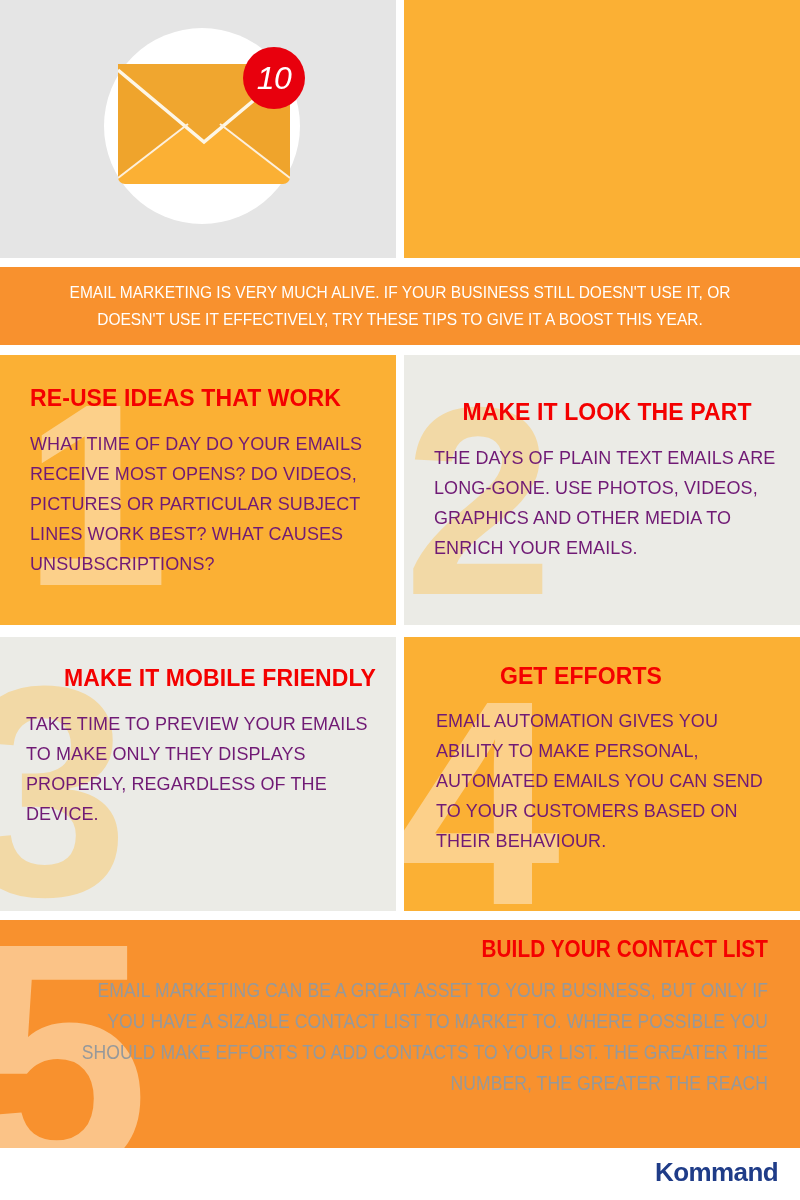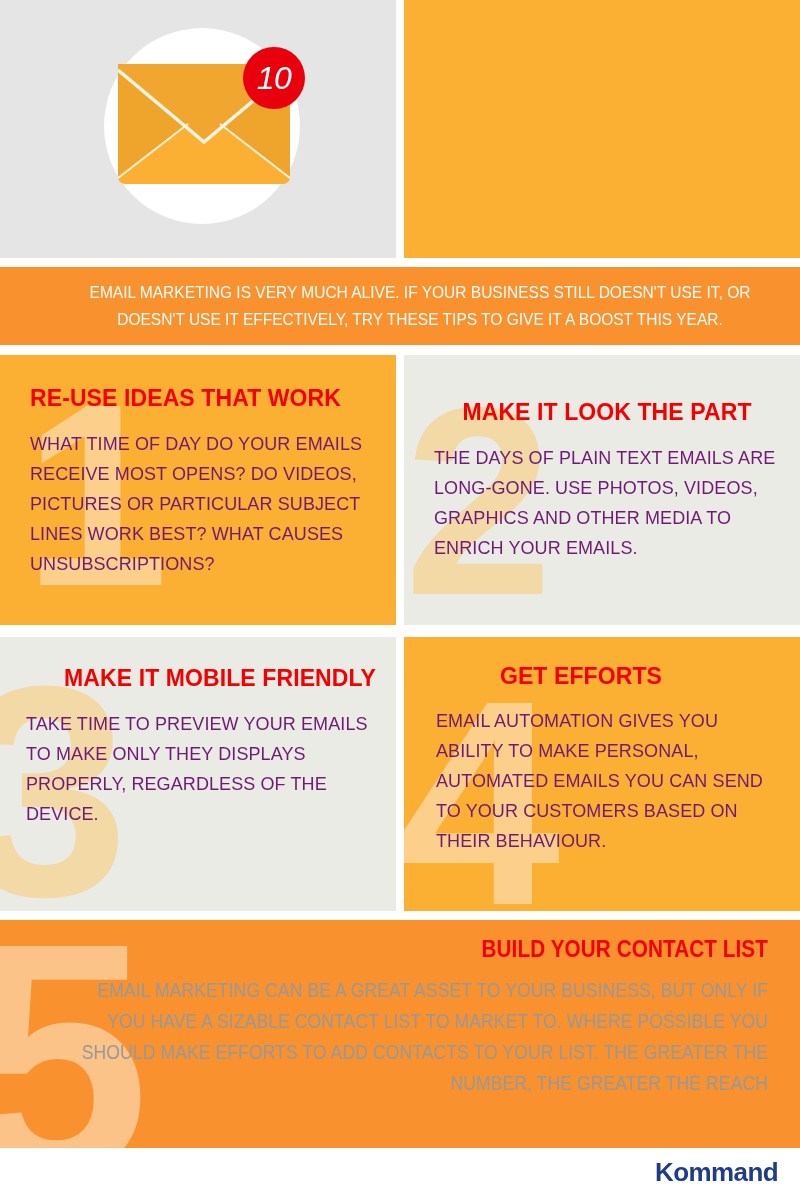--- a/index.html
+++ b/index.html
@@ -72,21 +72,21 @@
   }
 
   
   .band {
     position: absolute;
     left: 0; top: 267px;
     width: 800px; height: 78px;
     background: #f8912e;
     display: flex;
     align-items: center;
-    justify-content: flex-end;
+    justify-content: center;
   }
   .band-text {
     color: #ffffff;
     font-size: 16.5px;
     line-height: 27px;
     text-align: center;
     width: 760px;
     font-family: "Liberation Sans", sans-serif;
     transform: scaleX(0.94);
   }

